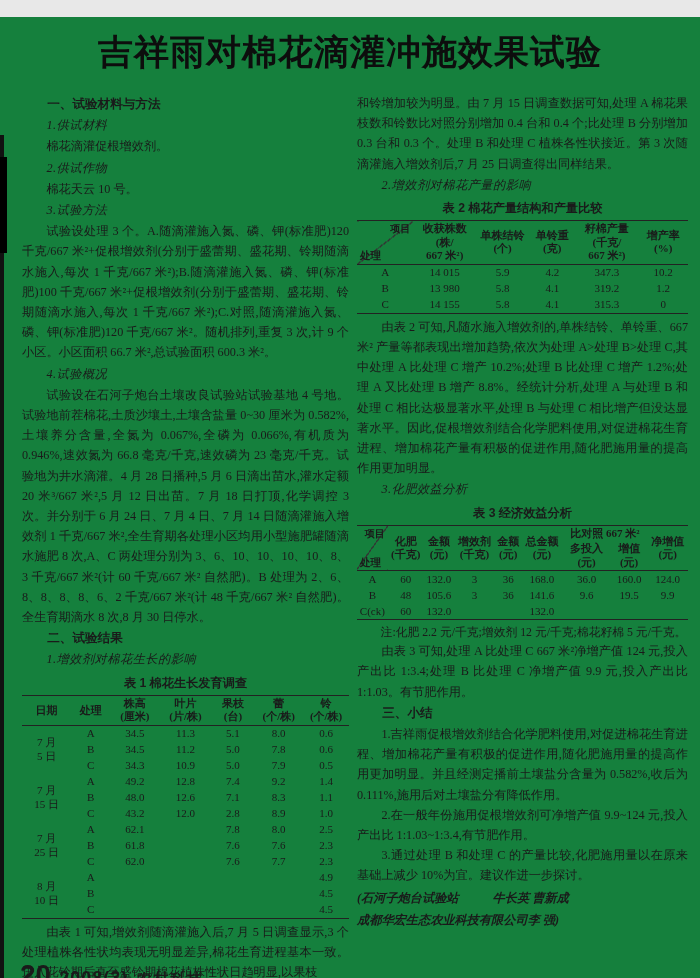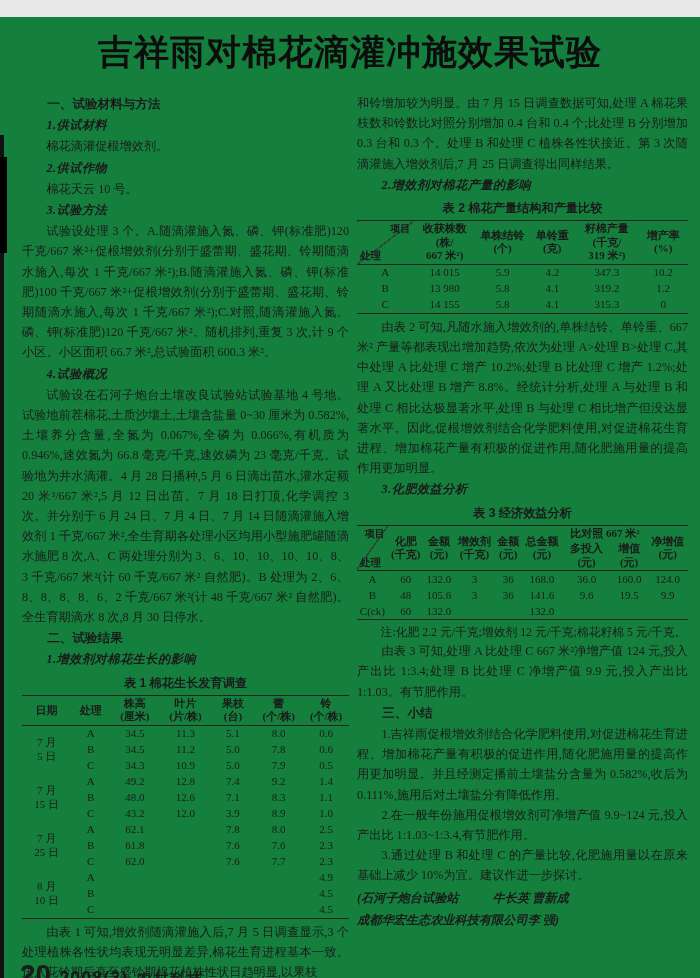--- a/index.html
+++ b/index.html
@@ -21,21 +21,21 @@
   .col { position:absolute; top:76px; font-size:12.2px; line-height:20.2px; text-align:justify; }
   .col-left  { left:22px;  width:327px; }
   .col-right { left:357px; width:331px; }
 
   .sec-h {
     margin:1px 0; padding-left:2em; font-size:12.6px;
     font-family:"Liberation Sans","DejaVu Sans",sans-serif; font-weight:bold;
   }
   .sub-h {
     margin:1px 0; padding-left:2em; font-size:12.2px;
-    font-style:italic; font-weight:700; letter-spacing:0.5px;
+    font-style:italic; font-weight:400; letter-spacing:0.5px;
   }
   p { margin:0; text-indent:2em; }
 
   .caption {
     text-align:center; font-weight:bold; font-size:12.2px; margin:3px 0 2px;
     font-family:"Liberation Sans","DejaVu Sans",sans-serif;
   }
 
   table {
     width:100%; border-collapse:collapse; margin:1px 0 3px;
@@ -159,21 +159,21 @@
             <td>48.0</td>
             <td>12.6</td>
             <td>7.1</td>
             <td>8.3</td>
             <td>1.1</td>
           </tr>
           <tr>
             <td>C</td>
             <td>43.2</td>
             <td>12.0</td>
-            <td>3.9</td>
+            <td>2.8</td>
             <td>8.9</td>
             <td>1.0</td>
           </tr>
           <tr>
             <td rowspan="3" class="date-cell">7 月
 25 日</td>
             <td>A</td>
             <td>62.1</td>
             <td></td>
             <td>7.8</td>
@@ -241,21 +241,21 @@
           </th>
           <th>收获株数
 (株/
 667 米²)</th>
           <th>单株结铃
 (个)</th>
           <th>单铃重
 (克)</th>
           <th>籽棉产量
 (千克/
-319 米²)</th>
+667 米²)</th>
           <th>增产率
 (%)</th>
         </tr>
       </thead>
       <tbody>
           <tr>
             <td>A</td>
             <td>14 015</td>
             <td>5.9</td>
             <td>4.2</td>

